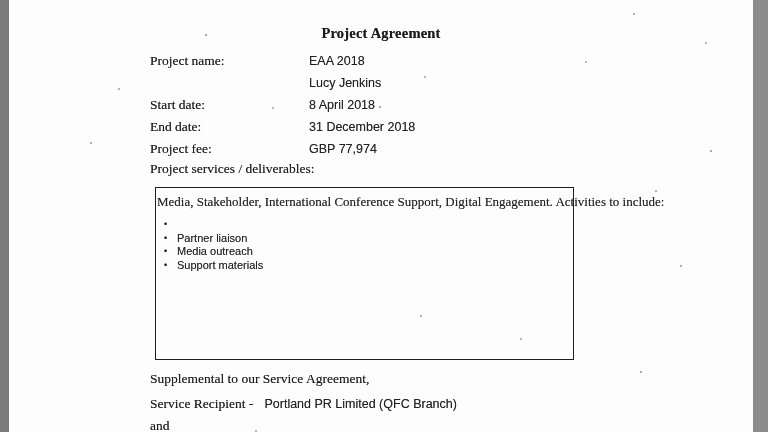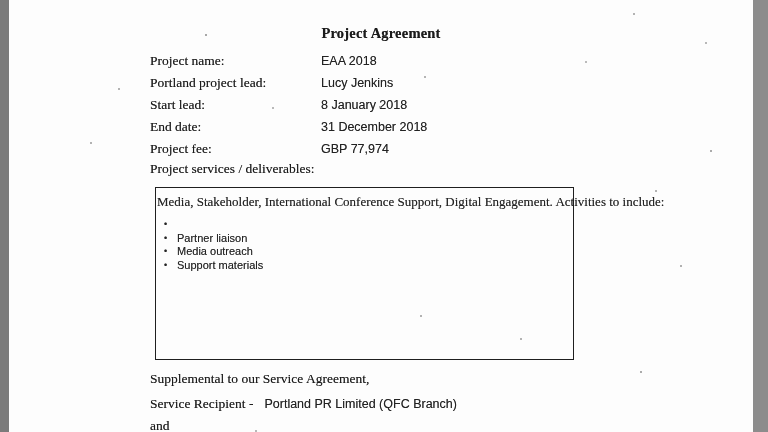--- a/index.html
+++ b/index.html
@@ -54,21 +54,20 @@
   }
   .field-value {
     position: absolute;
     left: 309px;
     top: 0.5px;
     font-family: "Liberation Sans", sans-serif;
     font-size: 12.5px;
     color: #222;
     text-shadow: 0 0 0.4px rgba(0,0,0,0.45);
     white-space: nowrap;
-    margin-left: 12px;
   }
   #row-0 { top: 53px; }
   #row-1 { top: 75px; }
   #row-2 { top: 97px; }
   #row-3 { top: 119px; text-align: center; }
   #row-4 { top: 141px; }
   #row-5 { top: 161px; }
   .deliverables-box {
     position: absolute;
     left: 155px;
@@ -166,26 +165,25 @@
 
   <div id="page" style="background: rgb(253, 253, 253);"></div>
 
   <div class="doc-title">Project Agreement</div>
 
   <div id="row-0" class="field-row">
     <span class="field-label">Project name:</span>
     <span class="field-value">EAA 2018</span>
   </div>
   <div id="row-1" class="field-row">
-    <span class="field-label">Portland project lead:</span>
     <span class="field-value">Lucy Jenkins</span>
   </div>
   <div id="row-2" class="field-row">
-    <span class="field-label">Start lead:</span>
-    <span class="field-value">8 January 2018</span>
+    <span class="field-label">Start date:</span>
+    <span class="field-value">8 April 2018</span>
   </div>
   <div id="row-3" class="field-row">
     <span class="field-label">End date:</span>
     <span class="field-value">31 December 2018</span>
   </div>
   <div id="row-4" class="field-row">
     <span class="field-label">Project fee:</span>
     <span class="field-value">GBP 77,974</span>
   </div>
   <div id="row-5" class="field-row">

